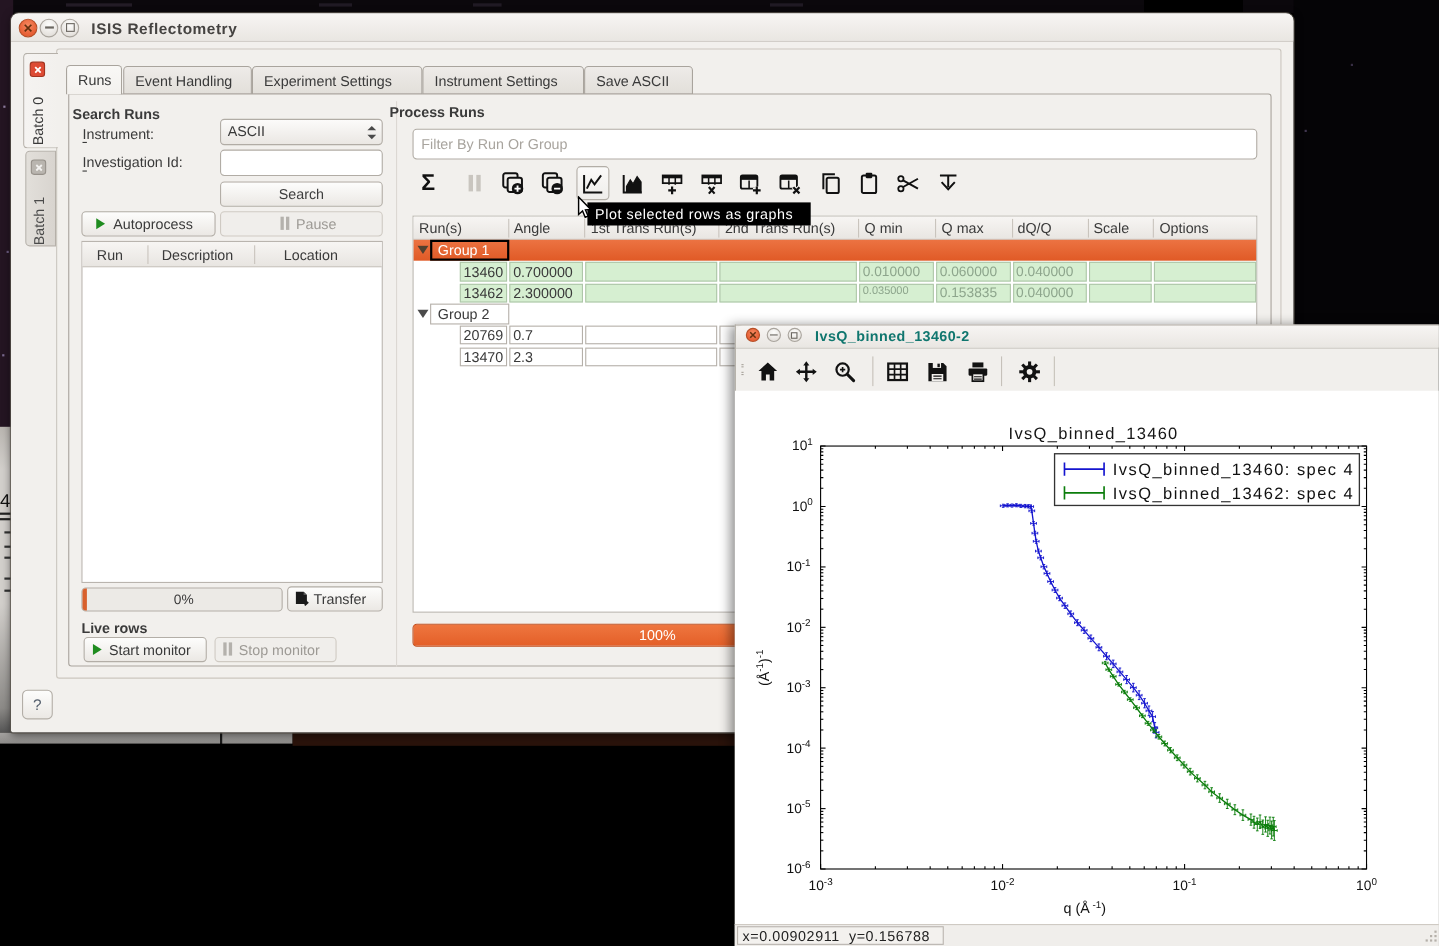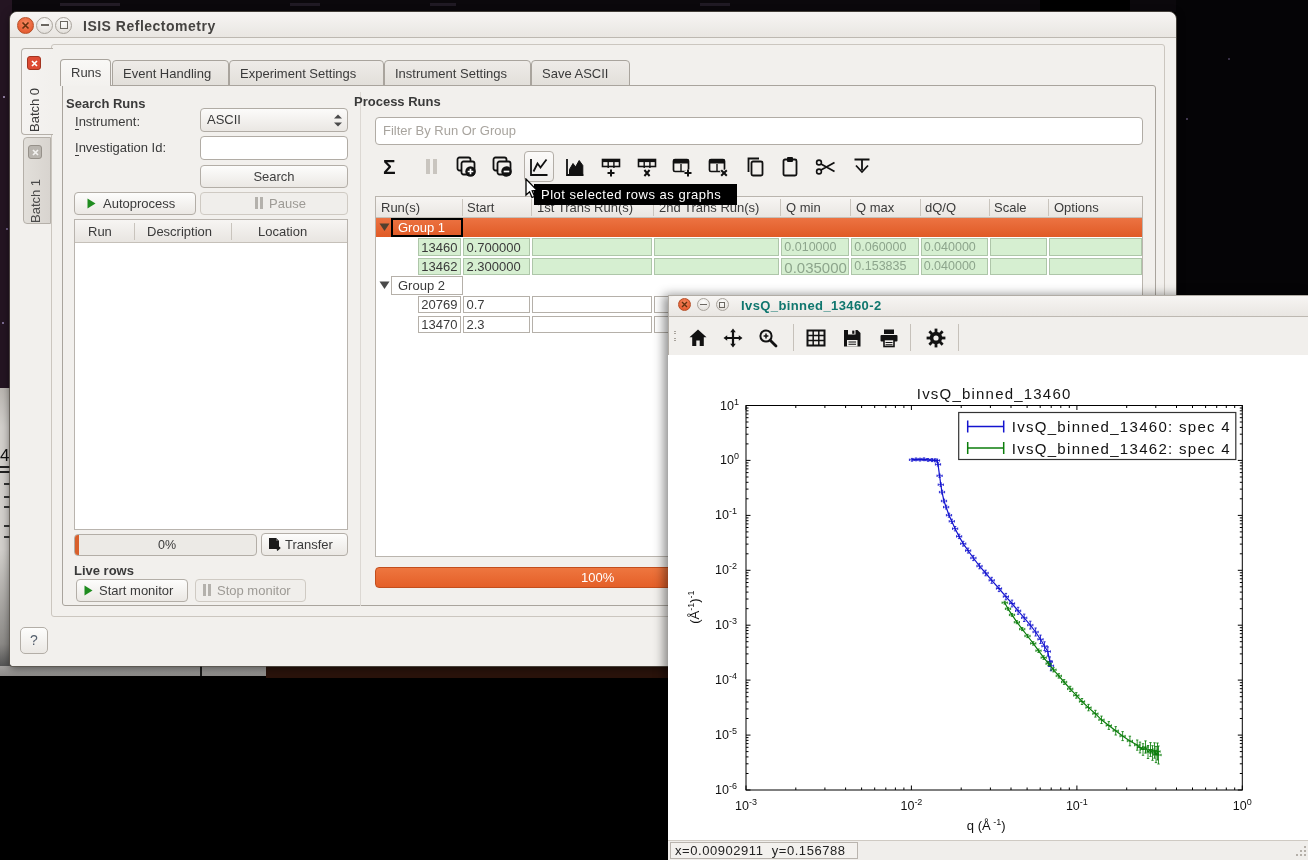--- a/index.html
+++ b/index.html
@@ -219,21 +219,21 @@
 <div class="abs" style="left:376px;top:197px;width:766px;height:21px;background:linear-gradient(#f7f5f3,#e9e6e2);border-bottom:1px solid #c5c0b9;z-index:10"></div>
 <div class="abs" style="left:461.5px;top:199px;width:1px;height:17px;background:#c9c4bd;z-index:11"></div>
 <div class="abs" style="left:531.4px;top:199px;width:1px;height:17px;background:#c9c4bd;z-index:11"></div>
 <div class="abs" style="left:653.4px;top:199px;width:1px;height:17px;background:#c9c4bd;z-index:11"></div>
 <div class="abs" style="left:780.3px;top:199px;width:1px;height:17px;background:#c9c4bd;z-index:11"></div>
 <div class="abs" style="left:850.3px;top:199px;width:1px;height:17px;background:#c9c4bd;z-index:11"></div>
 <div class="abs" style="left:919.7px;top:199px;width:1px;height:17px;background:#c9c4bd;z-index:11"></div>
 <div class="abs" style="left:989px;top:199px;width:1px;height:17px;background:#c9c4bd;z-index:11"></div>
 <div class="abs" style="left:1048.4px;top:199px;width:1px;height:17px;background:#c9c4bd;z-index:11"></div>
 <div class="lbl" style="left:381px;top:200px;z-index:11">Run(s)</div>
-<div class="lbl" style="left:467px;top:200px;z-index:11">Start</div>
+<div class="lbl" style="left:467px;top:200px;z-index:11">Angle</div>
 <div class="lbl" style="left:537px;top:200px;z-index:11">1st Trans Run(s)</div>
 <div class="lbl" style="left:659px;top:200px;z-index:11">2nd Trans Run(s)</div>
 <div class="lbl" style="left:786px;top:200px;z-index:11">Q min</div>
 <div class="lbl" style="left:856px;top:200px;z-index:11">Q max</div>
 <div class="lbl" style="left:925px;top:200px;z-index:11">dQ/Q</div>
 <div class="lbl" style="left:994px;top:200px;z-index:11">Scale</div>
 <div class="lbl" style="left:1054px;top:200px;z-index:11">Options</div>
 
 <div class="abs" style="left:376px;top:218px;width:766px;height:19px;background:linear-gradient(#ec7342,#e05a26);z-index:10"></div>
 <svg class="abs" style="left:379px;top:223px;z-index:11" width="11" height="9" viewBox="0 0 11 9">
@@ -259,21 +259,21 @@
 <div class="abs" style="left:462.5px;top:257.6px;width:67.89999999999998px;height:17.3px;background:#d6efd1;border:1px solid #aec6a9;z-index:10"></div>
 <div class="abs" style="left:532.4px;top:257.6px;width:120.0px;height:17.3px;background:#d6efd1;border:1px solid #aec6a9;z-index:10"></div>
 <div class="abs" style="left:654.4px;top:257.6px;width:124.89999999999998px;height:17.3px;background:#d6efd1;border:1px solid #aec6a9;z-index:10"></div>
 <div class="abs" style="left:781.3px;top:257.6px;width:68.0px;height:17.3px;background:#d6efd1;border:1px solid #aec6a9;z-index:10"></div>
 <div class="abs" style="left:851.3px;top:257.6px;width:67.40000000000009px;height:17.3px;background:#d6efd1;border:1px solid #aec6a9;z-index:10"></div>
 <div class="abs" style="left:920.7px;top:257.6px;width:67.29999999999995px;height:17.3px;background:#d6efd1;border:1px solid #aec6a9;z-index:10"></div>
 <div class="abs" style="left:990px;top:257.6px;width:57.40000000000009px;height:17.3px;background:#d6efd1;border:1px solid #aec6a9;z-index:10"></div>
 <div class="abs" style="left:1049.4px;top:257.6px;width:92.59999999999991px;height:17.3px;background:#d6efd1;border:1px solid #aec6a9;z-index:10"></div>
 <div class="lbl" style="left:414.5px;top:258.8px;width:43px;text-align:right;z-index:12">13462</div>
 <div class="lbl" style="left:466.5px;top:258.8px;z-index:12">2.300000</div>
-<div class="lbl" style="left:784.3px;top:258.8px;color:#8da58c;font-size:15px;z-index:12">0.035000</div>
+<div class="lbl" style="left:784.3px;top:258.8px;color:#8da58c;font-size:10px;z-index:12">0.035000</div>
 <div class="lbl" style="left:854.3px;top:258.8px;color:#8da58c;font-size:12.5px;z-index:12">0.153835</div>
 <div class="lbl" style="left:923.7px;top:258.8px;color:#8da58c;font-size:12.5px;z-index:12">0.040000</div>
 <svg class="abs" style="left:379px;top:281px;z-index:11" width="11" height="9" viewBox="0 0 11 9">
     <path d="M0.5 0.5 H10.5 L5.5 8 Z" fill="#4a4a4a"></path>
   </svg>
 <div class="abs" style="left:391px;top:276px;width:72px;height:19px;border:1px solid #b5b0a9;background:#fff;z-index:11"></div>
 <div class="lbl" style="left:398px;top:278px;z-index:12">Group 2</div>
 <div class="abs" style="left:417.5px;top:296.2px;width:43.0px;height:17.3px;background:#fff;border:1px solid #b5b0a9;z-index:10"></div>
 <div class="abs" style="left:462.5px;top:296.2px;width:67.89999999999998px;height:17.3px;background:#fff;border:1px solid #b5b0a9;z-index:10"></div>
 <div class="abs" style="left:532.4px;top:296.2px;width:120.0px;height:17.3px;background:#fff;border:1px solid #b5b0a9;z-index:10"></div>

